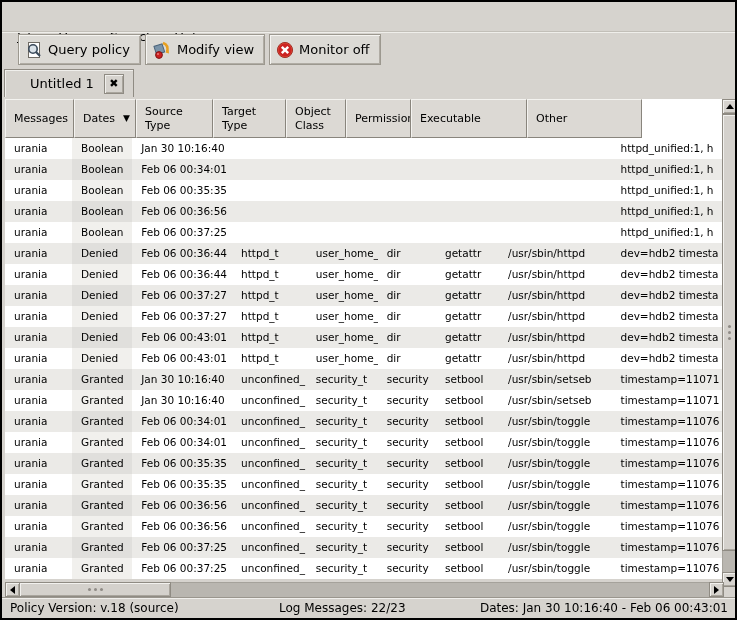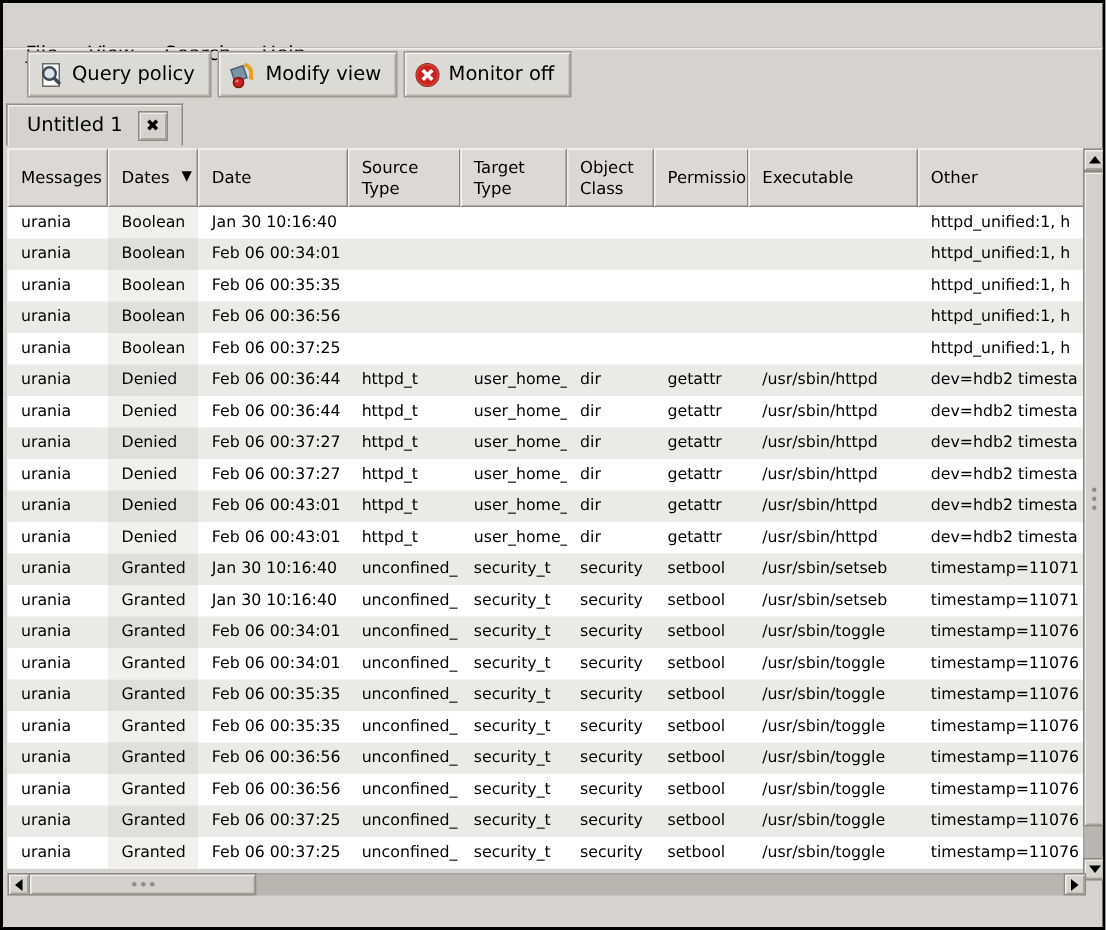--- a/index.html
+++ b/index.html
@@ -22,21 +22,21 @@
   .tbtn { height:31px; box-sizing:border-box; display:flex; align-items:center; gap:5px;
     padding:0 10px 0 6px; background:#dcdad5; border:1px solid #9c988f;
     box-shadow: inset 1px 1px 0 #f5f4f1, inset -1px -1px 0 #b0aca4; font-size:13px; }
   .tbtn svg { display:block; }
 
   
   .tabbar { position:absolute; top:66px; left:0; right:0; height:29px; }
   .tab { position:absolute; left:2px; bottom:0; height:28px; box-sizing:border-box;
     background:#d6d3ce; border:1px solid #8f8b83; border-bottom:none;
     box-shadow: inset 1px 1px 0 #f0efec;
-    display:flex; align-items:center; gap:10px; padding:0 9px 0 13px; font-size:13px; }
+    display:flex; align-items:center; gap:10px; padding:0 9px 0 25px; font-size:13px; }
   .tab-close { width:20px; height:20px; box-sizing:border-box; background:#d6d3ce;
     border:1px solid #8f8b83; box-shadow: inset 1px 1px 0 #f0efec, inset -1px -1px 0 #a9a59d;
     display:flex; align-items:center; justify-content:center;
     font-size:11px; font-weight:bold; line-height:1; }
 
   
   .content { position:absolute; top:95px; left:2px; width:733px; height:503px; }
   .grid { position:absolute; left:1px; top:2px; width:718px; height:480px; background:#fff; }
   .hrow { display:flex; height:39px; }
   .hcell { box-sizing:border-box; background:#dcd9d4;
@@ -141,21 +141,20 @@
         <span>✖</span>
       </span>
     </div>
   </div>
 
   <div class="content">
     <div class="grid">
       <div class="hrow" id="hdr">
           <div class="hcell c0"><span>Messages</span></div>
           <div class="hcell c1"><span>Dates</span><span class="sort-arrow">▼</span></div>
-          <div class="hcell c2"><span>Date</span></div>
           <div class="hcell c3"><span>Source
 Type</span></div>
           <div class="hcell c4"><span>Target
 Type</span></div>
           <div class="hcell c5"><span>Object
 Class</span></div>
           <div class="hcell c6"><span>Permission</span></div>
           <div class="hcell c7"><span>Executable</span></div>
           <div class="hcell c8"><span>Other</span></div>
         </div>
@@ -412,14 +411,19 @@
       </div>
       <div class="hthumb">
         <span class="grip-h"></span>
       </div>
       <div class="sbtn" style="top:0; right:0;">
         <span class="arr-right"></span>
       </div>
     </div>
   </div>
 
+  <div class="statusbar">
+    <span class="sb-left">Policy Version: v.18 (source)</span>
+    <span class="sb-mid">Log Messages: 22/23</span>
+    <span class="sb-right">Dates: Jan 30 10:16:40 - Feb 06 00:43:01</span>
+  </div>
 
 </div>
 
 </body></html>

